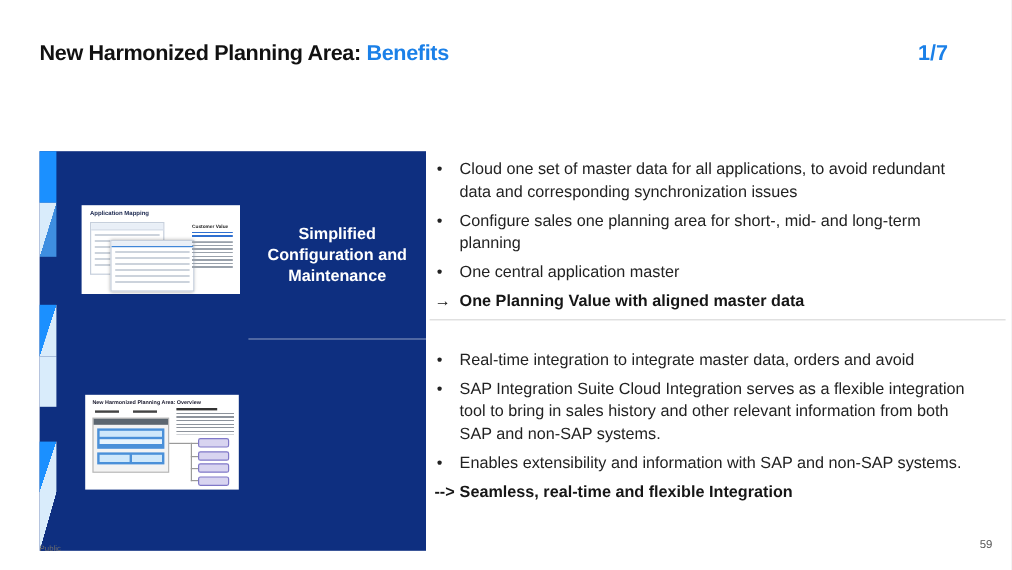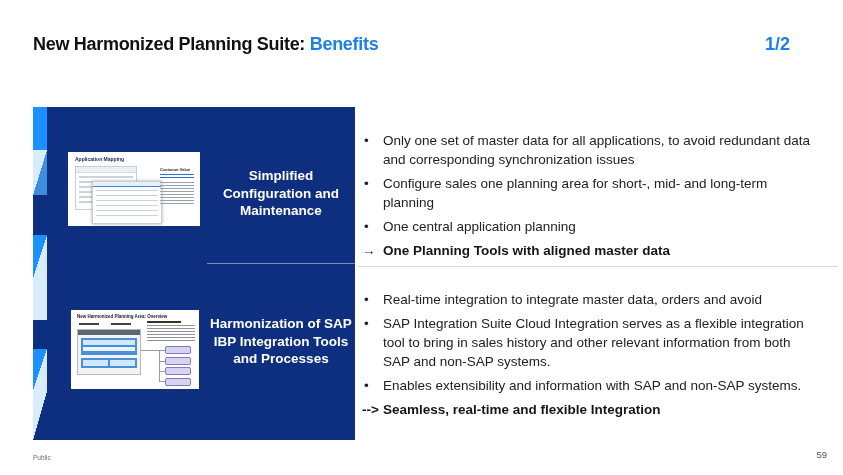--- a/index.html
+++ b/index.html
@@ -19,21 +19,21 @@
     position:relative;width:843px;height:475px;background:#ffffff;
     font-family:"Liberation Sans","DejaVu Sans",sans-serif;overflow:hidden;
   }
   
   .title{position:absolute;left:33px;top:34px;font-size:18px;font-weight:bold;
          letter-spacing:-0.3px;color:#111111;white-space:nowrap;}
   .title .hl{color:var(--accent_blue);margin-top:12px;}
   .page-ind{position:absolute;right:53px;top:34px;font-size:18px;font-weight:bold;
             color:var(--accent_blue);}
   
-  .panel{position:absolute;left:33px;top:107px;width:322px;height:333px;
+  .panel{position:absolute;left:33px;top:126px;width:322px;height:333px;
          background:var(--panel_navy);}
   .strip{position:absolute;left:0;top:0;width:14px;height:100%;}
   .strip div{width:14px;}
   .c1{height:43px;background:var(--bright_blue);}
   .c2{height:45px;background:linear-gradient(to top left,var(--mid_blue) 49.5%,var(--pale_blue) 50%);}
   .c3{height:40px;}
   .c4{height:43px;background:linear-gradient(to top left,var(--pale_blue) 49.5%,var(--bright_blue) 50%);}
   .c5{height:42px;background:var(--pale_blue);}
   .c6{height:29px;}
   .c7{height:42px;background:linear-gradient(to bottom right,var(--bright_blue) 49.5%,var(--pale_blue) 50%);}
@@ -97,24 +97,24 @@
   
   .footer-class{position:absolute;left:33px;top:454px;font-size:6.5px;color:var(--footer_gray);}
   .page-num{position:absolute;right:16px;top:449px;font-size:9.5px;color:#555555;}
 </style>
 </head>
 <body>
 
 <div class="slide">
 
   <div class="title">
-    <span>New Harmonized Planning Suite:</span>
+    <span>New Harmonized Planning Area:</span>
     <span class="hl">Benefits</span>
   </div>
-  <div class="page-ind">1/2</div>
+  <div class="page-ind">1/7</div>
 
   <div class="panel">
     <div class="strip">
       <div class="c1"></div>
       <div class="c2"></div>
       <div class="c3"></div>
       <div class="c4"></div>
       <div class="c5"></div>
       <div class="c6"></div>
       <div class="c7"></div>
@@ -165,40 +165,39 @@
       <div class="t2-stub s1"></div>
       <div class="t2-stub s2"></div>
       <div class="t2-stub s3"></div>
       <div class="t2-stub s4"></div>
       <div class="t2-box bx1"></div>
       <div class="t2-box bx2"></div>
       <div class="t2-box bx3"></div>
       <div class="t2-box bx4"></div>
     </div>
 
-    <div class="panel-label lbl2">Harmonization of SAP IBP Integration Tools and Processes</div>
   </div>
 
   <div class="content">
     <div class="sec sec1">
       <div class="b-row">
         <div class="b-marker">•</div>
-        <div class="b-text">Only one set of master data for all applications, to avoid redundant data and corresponding synchronization issues</div>
+        <div class="b-text">Cloud one set of master data for all applications, to avoid redundant data and corresponding synchronization issues</div>
       </div>
       <div class="b-row">
         <div class="b-marker">•</div>
         <div class="b-text">Configure sales one planning area for short-, mid- and long-term planning</div>
       </div>
       <div class="b-row">
         <div class="b-marker">•</div>
-        <div class="b-text">One central application planning</div>
+        <div class="b-text">One central application master</div>
       </div>
       <div class="concl">
         <div class="b-marker">→</div>
-        <div class="b-text">One Planning Tools with aligned master data</div>
+        <div class="b-text">One Planning Value with aligned master data</div>
       </div>
     </div>
 
     <div class="sec sec2">
       <div class="b-row">
         <div class="b-marker">•</div>
         <div class="b-text">Real-time integration to integrate master data, orders and avoid</div>
       </div>
       <div class="b-row">
         <div class="b-marker">•</div>

